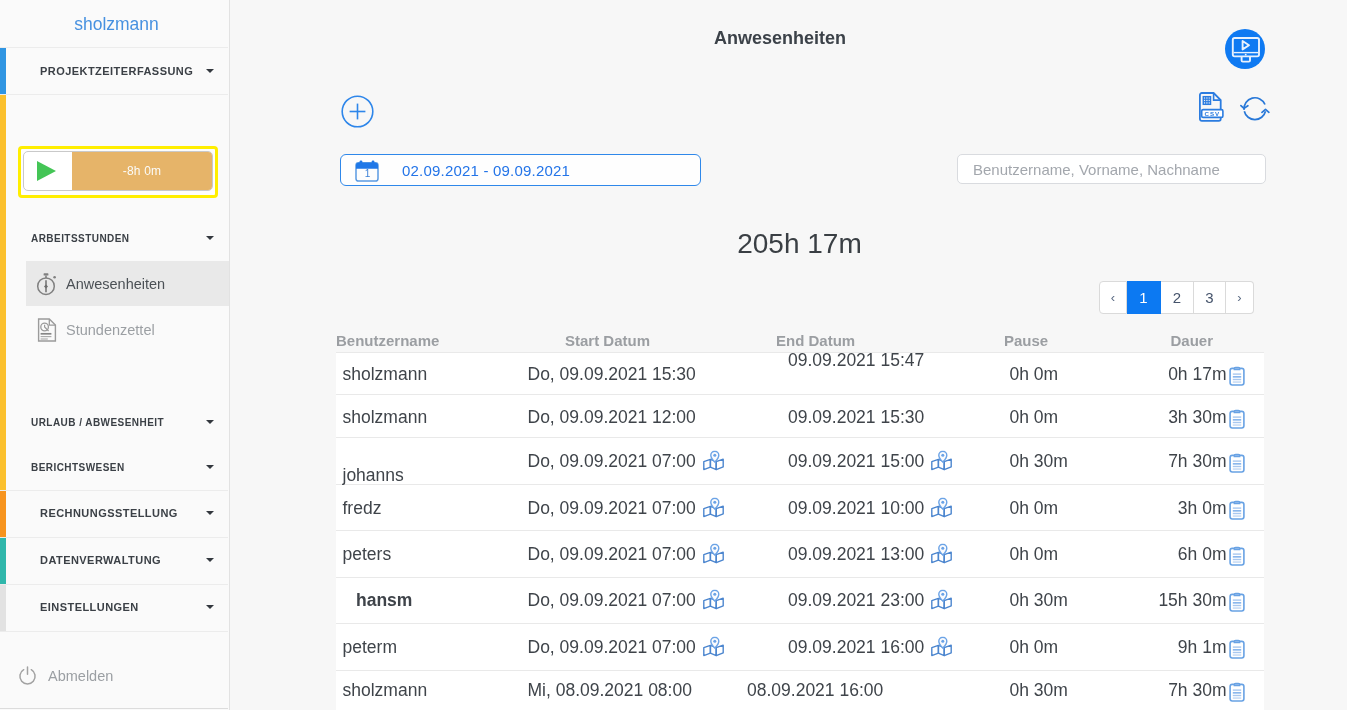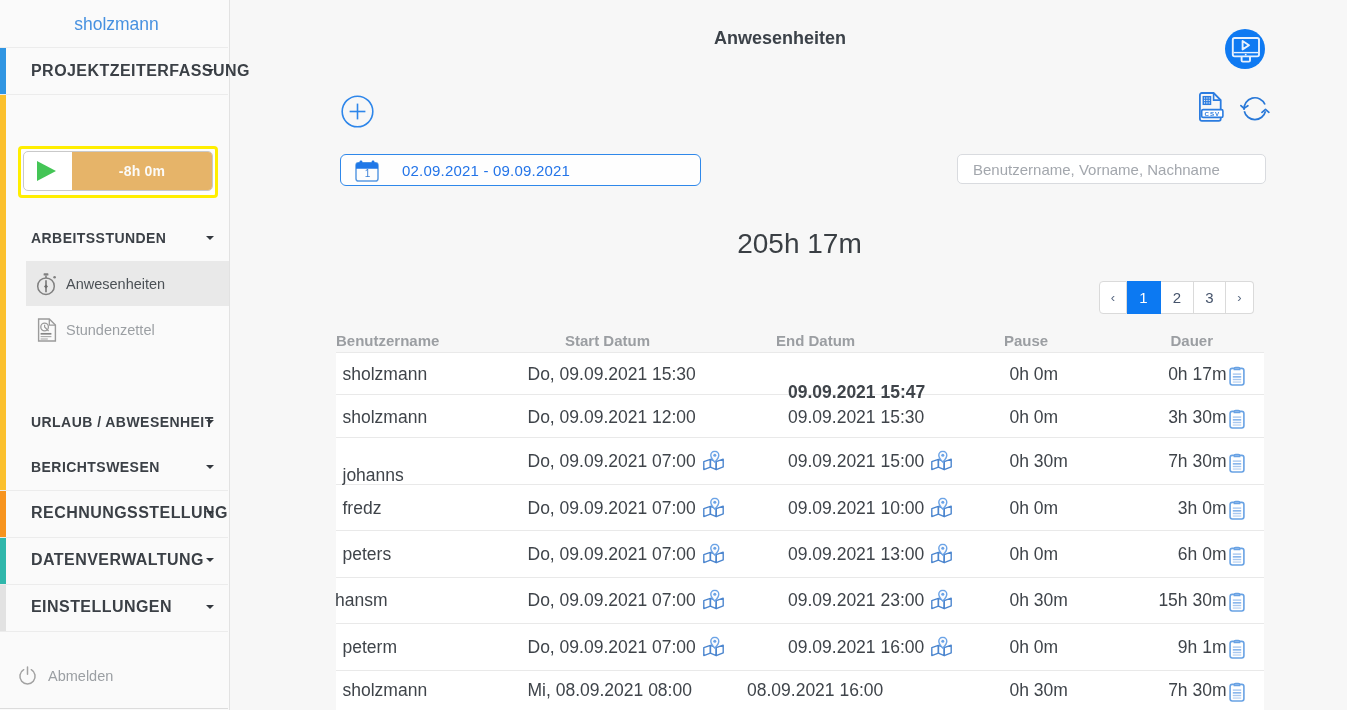--- a/index.html
+++ b/index.html
@@ -6,33 +6,33 @@
 html,body { width:1347px; height:710px; overflow:hidden; }
 body { font-family:"Liberation Sans", sans-serif; background:#f7f7f7; position:relative; }
 .abs { position:absolute; }
 
 
 #sidebar { position:absolute; left:0; top:0; width:230px; height:710px; background:#fafafa; border-right:1px solid #e2e2e2; }
 .strip { position:absolute; left:0; width:6px; }
 .sbline { position:absolute; left:0; right:1px; height:1px; background:#ececec; }
 #user { position:absolute; top:14px; left:2px; width:229px; text-align:center; font-size:17.5px; color:#4791e0; }
 .mrow { position:absolute; left:0; width:229px; height:46px; }
-.mrow .lbl { position:absolute; left:31px; top:50%; transform:translateY(-50%); font-size:16px; font-weight:bold; letter-spacing:.45px; color:#3b4046; }
-.mrow .lbl2 { left:31px; font-size:14px; }
+.mrow .lbl { position:absolute; left:40px; top:50%; transform:translateY(-50%); font-size:11px; font-weight:bold; letter-spacing:.45px; color:#3b4046; }
+.mrow .lbl2 { left:31px; font-size:10px; }
 .caret { position:absolute; right:15px; top:50%; transform:translateY(-50%); width:0; height:0; border-left:4.5px solid transparent; border-right:4.5px solid transparent; border-top:4.5px solid #33383e; }
 .sub { position:absolute; left:0; width:229px; height:44px; font-size:14.5px; color:#9b9fa3; }
 .sub .t { position:absolute; left:66px; top:50%; transform:translateY(-50%); }
 .sub svg { position:absolute; left:37px; top:50%; transform:translateY(-50%); }
 #selrow { position:absolute; left:26px; right:0; top:261px; height:45px; background:#e9e9e9; }
 
 
 #timerbox { position:absolute; left:18px; top:146px; width:200px; height:52px; border:3px solid #ffee00; border-radius:4px; background:#fdfdfd; }
 #timerinner { position:absolute; left:23px; top:151px; width:190px; height:40px; border:1px solid #c9c9c9; border-radius:5px; background:#fff; overflow:hidden; }
 #timerbar { position:absolute; left:48px; top:0; right:0; bottom:0; background:#e6b469; }
-#timerbar span { position:absolute; left:0; right:0; top:50%; transform:translateY(-50%); text-align:center; color:#fbfbf9; font-size:14px; font-weight:bold; letter-spacing:.2px; }
+#timerbar span { position:absolute; left:0; right:0; top:50%; transform:translateY(-50%); text-align:center; color:#fbfbf9; font-size:12px; font-weight:normal; letter-spacing:.2px; }
 #playtri { position:absolute; left:13px; top:9px; width:0; height:0; border-top:10.5px solid transparent; border-bottom:10.5px solid transparent; border-left:19px solid #44c556; }
 
 
 #title { position:absolute; left:230px; top:28px; width:1100px; text-align:center; font-size:18px; font-weight:600; color:#3c4249; }
 #bluecirc { position:absolute; left:1225px; top:29px; width:40px; height:40px; border-radius:50%; background:#0f7af2; }
 #sum { position:absolute; left:230px; top:228px; width:1139px; text-align:center; font-size:28px; color:#3a3f44; }
 
 
 #datein { position:absolute; left:340px; top:154px; width:361px; height:32px; border:1px solid #2f88ea; border-radius:6px; background:#fefefe; }
 #datein .txt { position:absolute; left:61px; top:50%; transform:translateY(-50%); font-size:15px; color:#2374e8; letter-spacing:.2px; }
@@ -219,21 +219,21 @@
 <div class="tline" style="top:437px;"></div>
 <div class="tline" style="top:484px;"></div>
 <div class="tline" style="top:530px;"></div>
 <div class="tline" style="top:577px;"></div>
 <div class="tline" style="top:623px;"></div>
 <div class="tline" style="top:670px;"></div>
 
 <div id="tablerows">
 <div class="cell" style="left:342.5px; top:374.0px;">sholzmann</div>
 <div class="cell" style="left:527.5px; top:374.0px;">Do, 09.09.2021 15:30</div>
-<div class="cell" style="left:788px; top:392px;font-weight:bold;">09.09.2021 15:47</div>
+<div class="cell" style="left:788px; top:360px;">09.09.2021 15:47</div>
 <div class="cell" style="left:1009.5px; top:374.0px;">0h 0m</div>
 <div class="cell r" style="right:120.5px; top:374.0px;">0h 17m</div>
 <svg class="micon" width="16" height="20" viewBox="0 0 16 20" style="left:1228.5px; top:376.0px;">
 <rect x="1.1" y="2.4" width="13.8" height="16.6" rx="2.2" fill="#fff" stroke="#68a2e4" stroke-width="1.6"></rect>
 <path d="M5.2 3.7 v-1 a1.4 1.4 0 0 1 1.4 -1.4 h2.8 a1.4 1.4 0 0 1 1.4 1.4 v1 z" fill="#8cb6ea" stroke="#68a2e4" stroke-width="1.2"></path>
 <rect x="3.8" y="7.4" width="8.4" height="1.4" fill="#a9c8ef"></rect>
 <rect x="3.8" y="10.1" width="8.4" height="1.5" fill="#7fb0ea"></rect>
 <rect x="3.8" y="12.8" width="8.4" height="1.4" fill="#a9c8ef"></rect>
 <rect x="3.8" y="15.4" width="8.4" height="1.3" fill="#bdd5f2"></rect>
 </svg>
@@ -324,21 +324,21 @@
 <path d="M11.8 0.7 a4 4 0 0 1 4 4 c0 2.8 -4 6.9 -4 6.9 s-4 -4.1 -4 -6.9 a4 4 0 0 1 4 -4 z" fill="#fafbfd" stroke="#6ba3e6" stroke-width="1.4"></path>
 <circle cx="11.8" cy="4.7" r="1.5" fill="#6ba3e6"></circle>
 </svg>
 <svg class="micon mapic" width="21" height="21" viewBox="0 0 21 21" style="left:930.5px; top:553.5px;">
 <path d="M0.8 11.2 L7.4 8.9 L7.4 16.6 L0.8 19.1 Z" fill="none" stroke="#4c86cf" stroke-width="1.4" stroke-linejoin="round"></path>
 <path d="M7.4 8.9 L13.2 11.2 L13.2 19.1 L7.4 16.6 Z" fill="none" stroke="#4c86cf" stroke-width="1.4" stroke-linejoin="round"></path>
 <path d="M13.2 11.2 L20.2 8.7 L20.2 16.3 L13.2 19.1 Z" fill="none" stroke="#4c86cf" stroke-width="1.4" stroke-linejoin="round"></path>
 <path d="M11.8 0.7 a4 4 0 0 1 4 4 c0 2.8 -4 6.9 -4 6.9 s-4 -4.1 -4 -6.9 a4 4 0 0 1 4 -4 z" fill="#fafbfd" stroke="#6ba3e6" stroke-width="1.4"></path>
 <circle cx="11.8" cy="4.7" r="1.5" fill="#6ba3e6"></circle>
 </svg>
-<div class="cell" style="left:335px; top:600.0px;">hansm</div>
+<div class="cell" style="left:356px; top:600.0px;font-weight:bold;">hansm</div>
 <div class="cell" style="left:527.5px; top:600.0px;">Do, 09.09.2021 07:00</div>
 <div class="cell" style="left:788px; top:600.0px;">09.09.2021 23:00</div>
 <div class="cell" style="left:1009.5px; top:600.0px;">0h 30m</div>
 <div class="cell r" style="right:120.5px; top:600.0px;">15h 30m</div>
 <svg class="micon" width="16" height="20" viewBox="0 0 16 20" style="left:1228.5px; top:602.0px;">
 <rect x="1.1" y="2.4" width="13.8" height="16.6" rx="2.2" fill="#fff" stroke="#68a2e4" stroke-width="1.6"></rect>
 <path d="M5.2 3.7 v-1 a1.4 1.4 0 0 1 1.4 -1.4 h2.8 a1.4 1.4 0 0 1 1.4 1.4 v1 z" fill="#8cb6ea" stroke="#68a2e4" stroke-width="1.2"></path>
 <rect x="3.8" y="7.4" width="8.4" height="1.4" fill="#a9c8ef"></rect>
 <rect x="3.8" y="10.1" width="8.4" height="1.5" fill="#7fb0ea"></rect>
 <rect x="3.8" y="12.8" width="8.4" height="1.4" fill="#a9c8ef"></rect>

